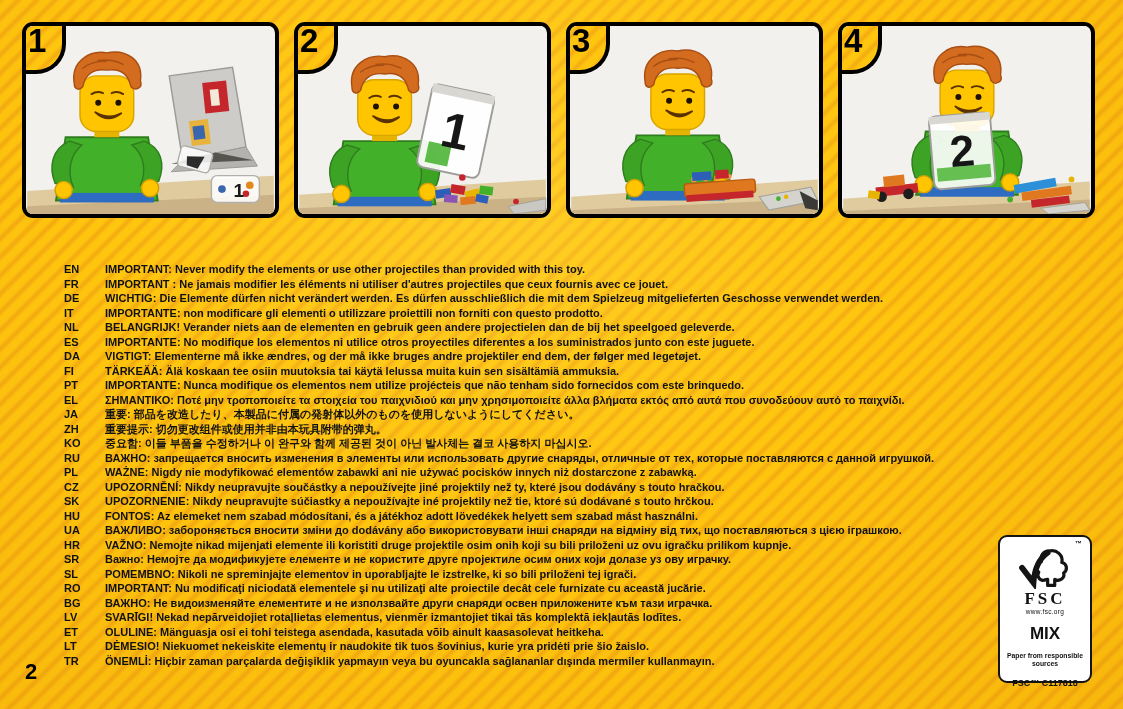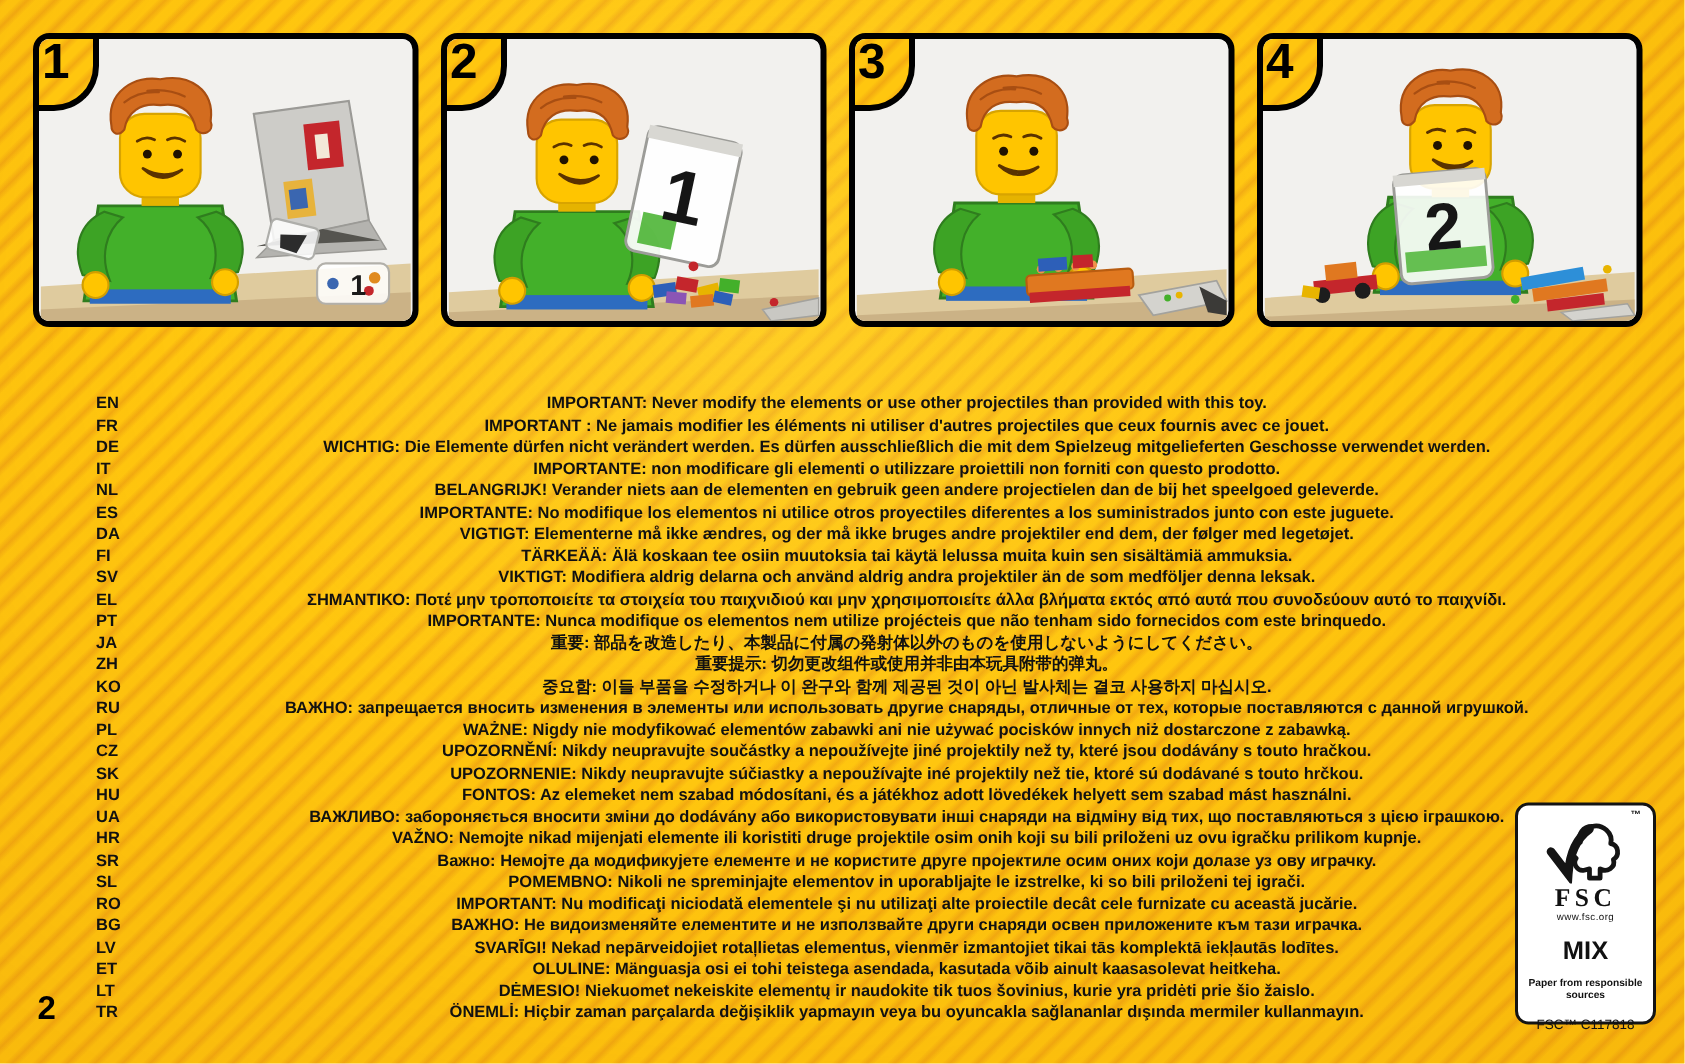--- a/index.html
+++ b/index.html
@@ -41,36 +41,36 @@
   .notch .num {
     font-size:33px; font-weight:bold; line-height:1;
     margin:2px 0 0 6px; color:#000;
     font-family:"Liberation Sans",sans-serif;
   }
 
   
   .warnings { position:absolute; left:64px; top:262px; width:1040px; }
   .warn-row { display:flex; font-size:11px; font-weight:bold; line-height:14.5px; white-space:nowrap; }
   .warn-row .code { flex:0 0 41px; }
-  .warn-row .text { flex:1; overflow:visible;text-align:center; }
+  .warn-row .text { flex:1; overflow:visible; }
 
   
   .fsc {
     position:absolute; left:998px; top:535px; width:94px; height:148px;
     background:#fff; border:2px solid #141414; border-radius:9px;
     display:flex; flex-direction:column; align-items:center;
-    padding-top:6px; text-align:center;margin-left:12px;
+    padding-top:6px; text-align:center;
   }
   .fsc .logo-wrap { position:relative; width:58px; height:46px; }
   .fsc .tm { position:absolute; right:-8px; top:-3px; font-size:7px; font-weight:bold; }
   .fsc .fsc-name { font-family:"Liberation Serif","DejaVu Serif",serif; font-weight:bold; font-size:17px; letter-spacing:3px; line-height:1; margin-top:1px; }
   .fsc .fsc-url { font-size:6.5px; letter-spacing:0.3px; margin-top:1px; }
   .fsc .fsc-grade { font-size:17px; font-weight:bold; margin-top:9px; }
   .fsc .fsc-tagline { font-size:6.8px; font-weight:bold; line-height:1.25; margin-top:8px; width:86px; }
-  .fsc .fsc-license { font-size:9px; font-weight:normal; margin-top:9px; }
+  .fsc .fsc-license { font-size:9px; font-weight:bold; margin-top:9px; }
 
   
   .page-num {
     position:absolute; left:25px; top:659px;
     font-size:22px; font-weight:bold; color:#000;
   }
 </style>
 </head>
 <body class="stripes-bg">
 
@@ -276,33 +276,29 @@
     <div class="warn-row">
       <span class="code">DA</span>
       <span class="text">VIGTIGT: Elementerne må ikke ændres, og der må ikke bruges andre projektiler end dem, der følger med legetøjet.</span>
     </div>
 
     <div class="warn-row">
       <span class="code">FI</span>
       <span class="text">TÄRKEÄÄ: Älä koskaan tee osiin muutoksia tai käytä lelussa muita kuin sen sisältämiä ammuksia.</span>
     </div>
 
-    <div class="warn-row">
-      <span class="code">SV</span>
-      <span class="text">VIKTIGT: Modifiera aldrig delarna och använd aldrig andra projektiler än de som medföljer denna leksak.</span>
+
+    <div class="warn-row">
+      <span class="code">PT</span>
+      <span class="text">IMPORTANTE: Nunca modifique os elementos nem utilize projécteis que não tenham sido fornecidos com este brinquedo.</span>
     </div>
 
     <div class="warn-row">
       <span class="code">EL</span>
       <span class="text">ΣΗΜΑΝΤΙΚΟ: Ποτέ μην τροποποιείτε τα στοιχεία του παιχνιδιού και μην χρησιμοποιείτε άλλα βλήματα εκτός από αυτά που συνοδεύουν αυτό το παιχνίδι.</span>
-    </div>
-
-    <div class="warn-row">
-      <span class="code">PT</span>
-      <span class="text">IMPORTANTE: Nunca modifique os elementos nem utilize projécteis que não tenham sido fornecidos com este brinquedo.</span>
     </div>
 
     <div class="warn-row">
       <span class="code">JA</span>
       <span class="text">重要: 部品を改造したり、本製品に付属の発射体以外のものを使用しないようにしてください。</span>
     </div>
 
     <div class="warn-row">
       <span class="code">ZH</span>
       <span class="text">重要提示: 切勿更改组件或使用并非由本玩具附带的弹丸。</span>

